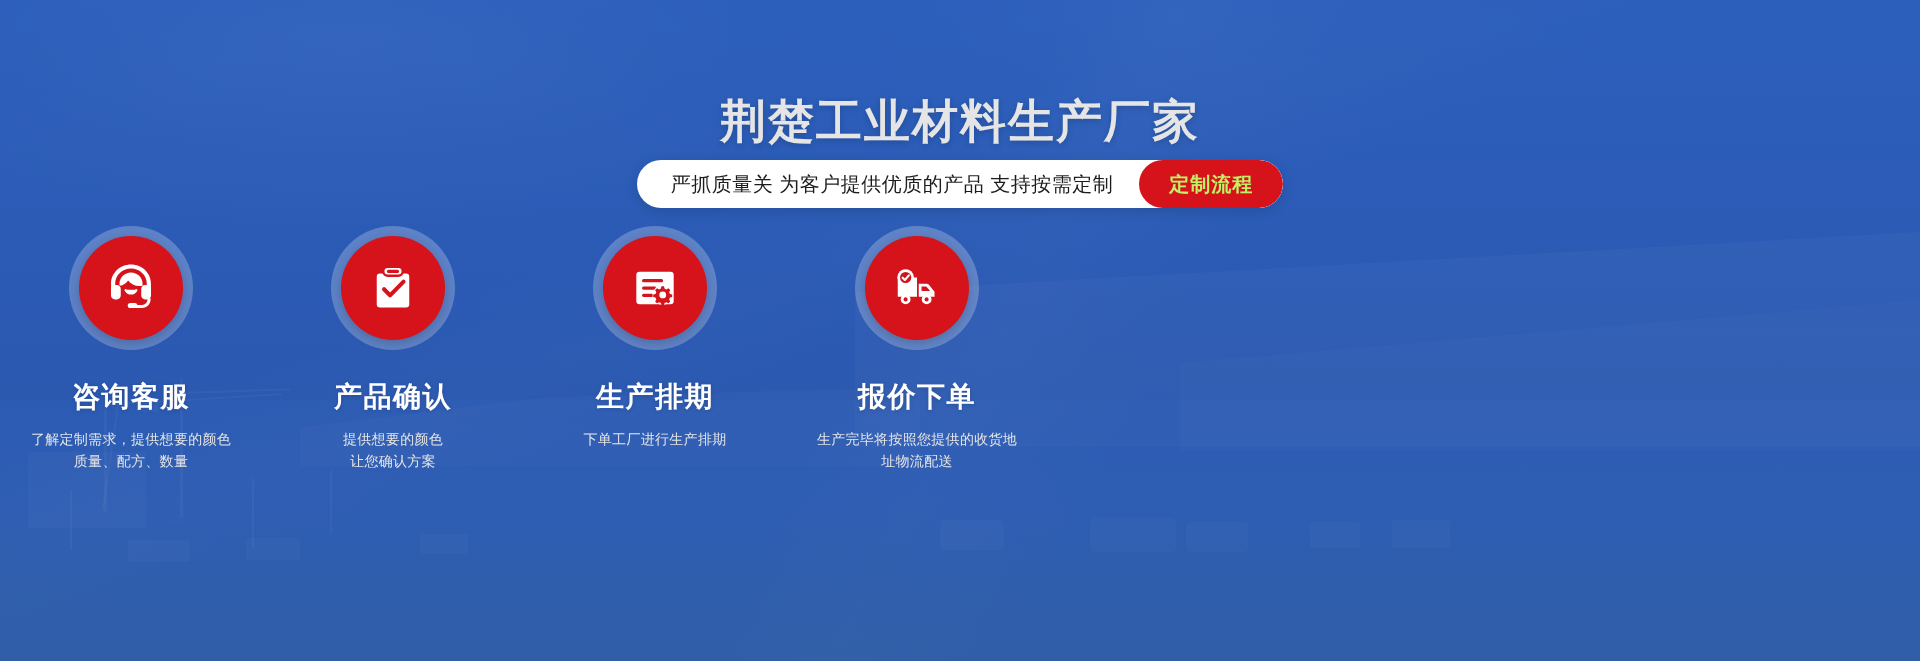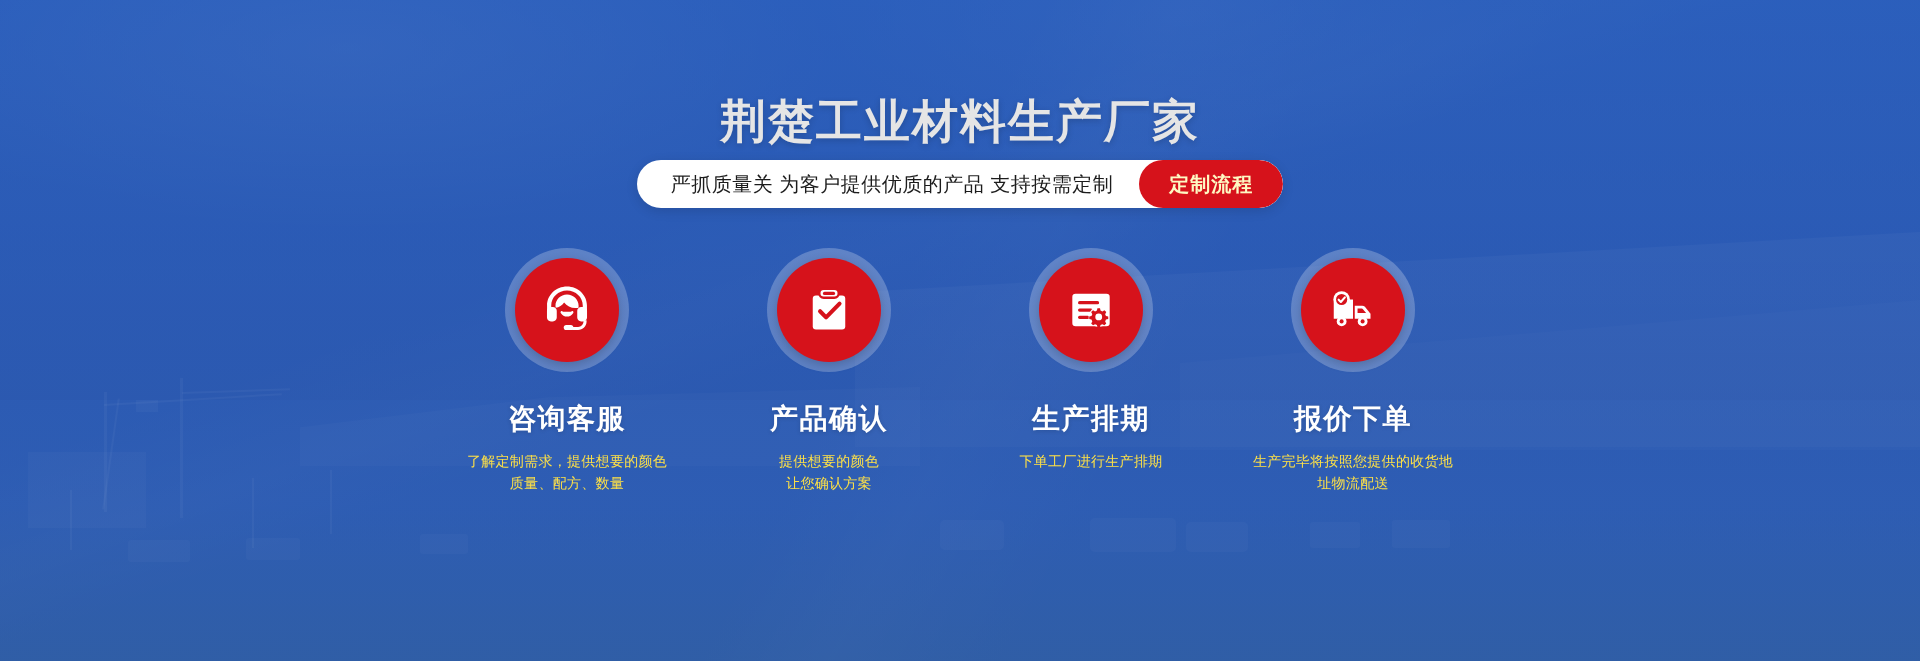--- a/index.html
+++ b/index.html
@@ -119,33 +119,33 @@
     padding:1px 26px 0 34px;
     font-size:20px;
     color:#1c1c1c;
     letter-spacing:.5px;
     white-space:nowrap;
   }
   .pill-cta {
     display:flex; align-items:center; justify-content:center;
     padding:0 30px;
     background:#d6121b;
-    color:#fef9c3;
+    color:#bef264;
     font-size:20px;
     font-weight:bold;
     letter-spacing:1px;
     white-space:nowrap;
     border-radius:24px;
     cursor:pointer;
   }
 
   
   .steps {
-    position:absolute; top:248px; left:0; width:1920px;
-    display:flex; justify-content:center;
+    position:absolute; top:226px; left:0; width:1920px;
+    display:flex; 
     gap:0;
   }
   .step {
     width:262px;
     display:flex; flex-direction:column; align-items:center;
   }
   .circle-outer {
     width:124px; height:124px;
     border-radius:50%;
     background:rgba(255,255,255,.24);
@@ -167,21 +167,21 @@
     font-weight:bold;
     color:#ffffff;
     letter-spacing:1.5px;
     white-space:nowrap;
     text-shadow:0 1px 4px rgba(0,0,0,.16);
   }
   .step-desc {
     margin-top:12px;
     font-size:14px;
     line-height:22px;
-    color:#fde047;
+    color:#e5e5e5;
     text-align:center;
     letter-spacing:.3px;
     max-width:240px;
   }
 </style>
 </head>
 <body>
 
 <div class="banner">
 

